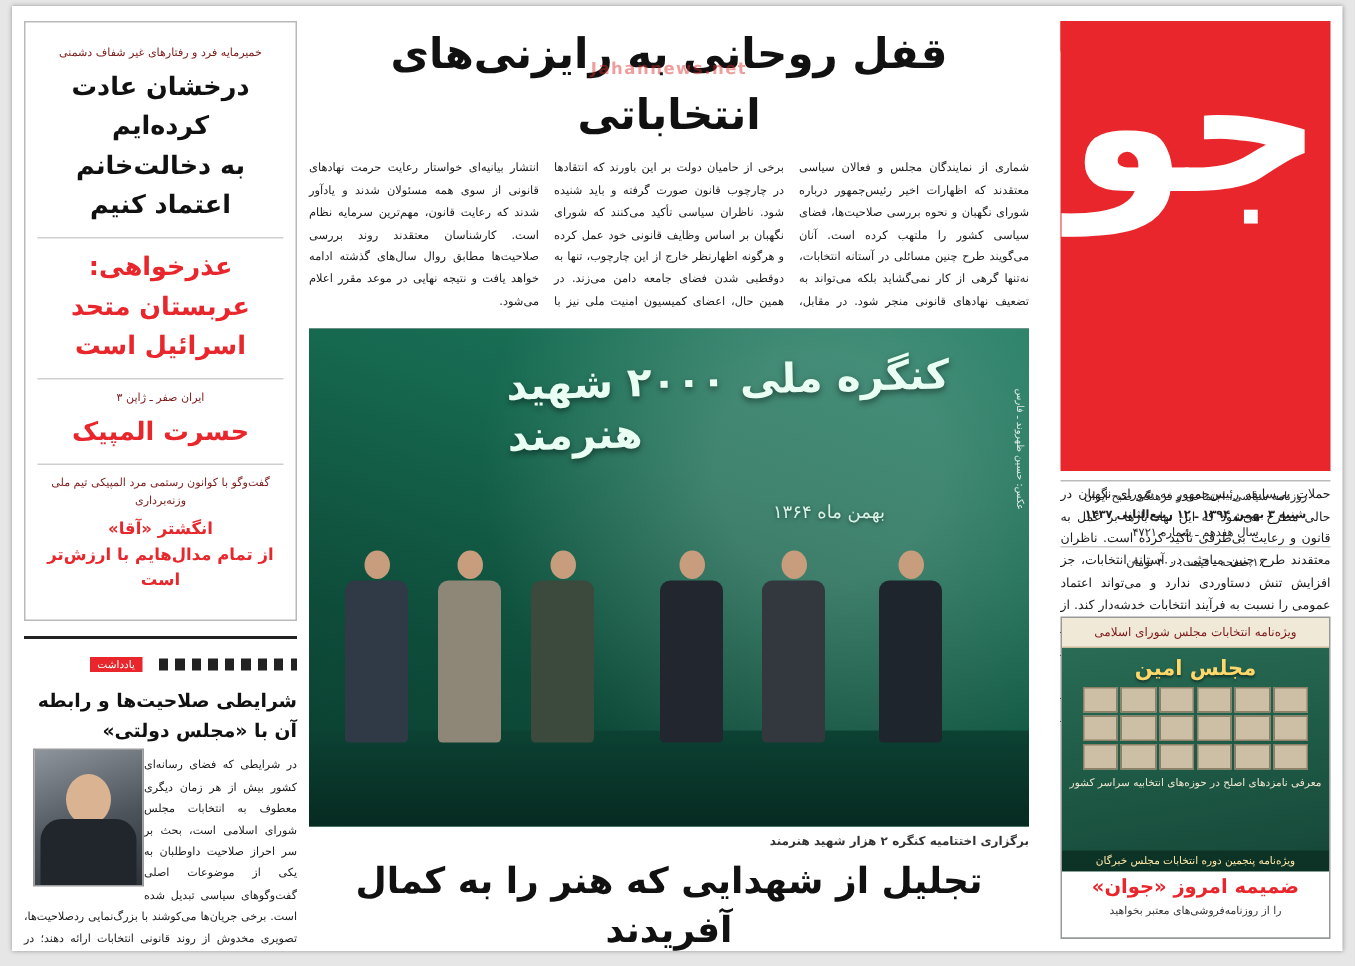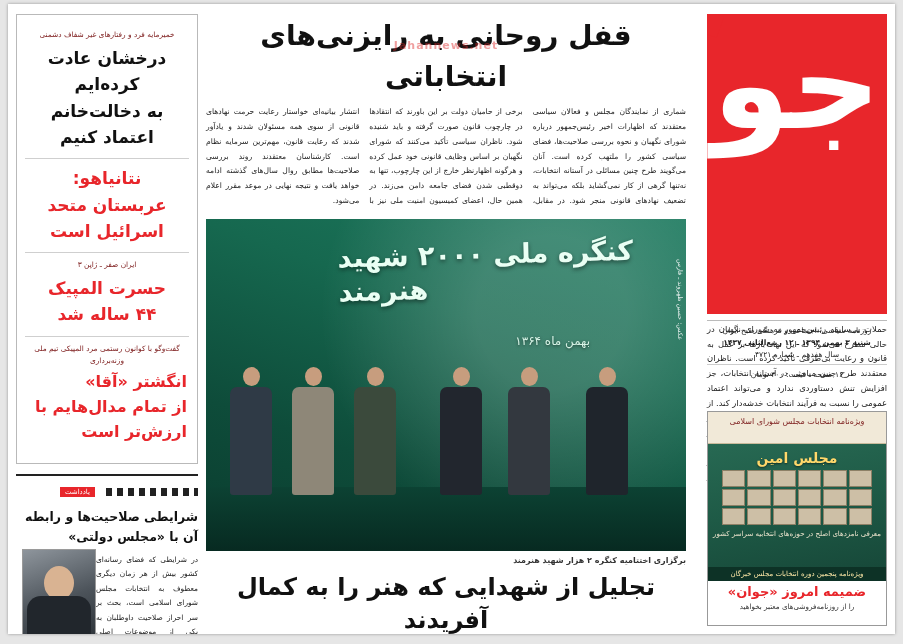--- a/index.html
+++ b/index.html
@@ -85,21 +85,21 @@
     position: absolute;
     right: 8px; bottom: 8px;
     width: 180px; height: 215px;
     background: linear-gradient(170deg,#2b6f58 0%, #1e5a46 45%, #123c30 100%);
     border: 1px solid #999;
     overflow: hidden;
     direction: rtl;
   }
   .ad-top {
     background: #f1e9d8;
-    height: 32px;
+    height: 20px;
     text-align: center;
     font-size: 8px;
     color: #7b1a1a;
     line-height: 20px;
     border-bottom: 1px solid #c9bb9c;
   }
   .ad-title {
     margin: 6px 0 2px;
     text-align: center;
     color: #ffd86b;
@@ -275,21 +275,21 @@
   .l-item { padding: 6px 2px 8px; }
   .l-sep { border-top: 1px solid #cfcfcf; }
   .l-kicker {
     font-size: 7.4px; color: #7c1a1a; text-align: center; line-height: 1.6;
     margin-bottom: 4px;
   }
   .l-title {
     font-size: 17px; font-weight: bold; color: #111; text-align: center; line-height: 1.55;
   }
   .l-title.red { color: #e8262b; }
-  .l-title.sm { font-size: 16px; text-align: right; }
+  .l-title.sm { font-size: 11px; }
 
   .l-news {
     margin-top: 10px;
     border-top: 2px solid #222;
     padding-top: 6px;
   }
   .l-flag {
     display: inline-block;
     background: #e8262b; color: #fff;
     font-size: 7px; padding: 1px 5px;
@@ -339,30 +339,29 @@
 
         <div class="l-item">
           <div class="l-kicker">خمیرمایه فرد و رفتارهای غیر شفاف دشمنی</div>
           <div class="l-title">درخشان عادت کرده‌ایم</div>
           <div class="l-title">به دخالت‌خانم اعتماد کنیم</div>
         </div>
 
         <div class="l-sep"></div>
 
         <div class="l-item">
-          <div class="l-title red">نتانیاهو:</div>
+          <div class="l-title red">عذرخواهی:</div>
           <div class="l-title red">عربستان متحد اسرائیل است</div>
         </div>
 
         <div class="l-sep"></div>
 
         <div class="l-item">
           <div class="l-kicker">ایران صفر ـ ژاپن ۳</div>
           <div class="l-title red">حسرت المپیک</div>
-          <div class="l-title red">۴۴ ساله شد</div>
         </div>
 
         <div class="l-sep"></div>
 
         <div class="l-item">
           <div class="l-kicker">گفت‌وگو با کوانون رستمی مرد المپیکی تیم ملی وزنه‌برداری</div>
           <div class="l-title red sm">انگشتر «آقا»</div>
           <div class="l-title red sm">از تمام مدال‌هایم با ارزش‌تر است</div>
         </div>
 

